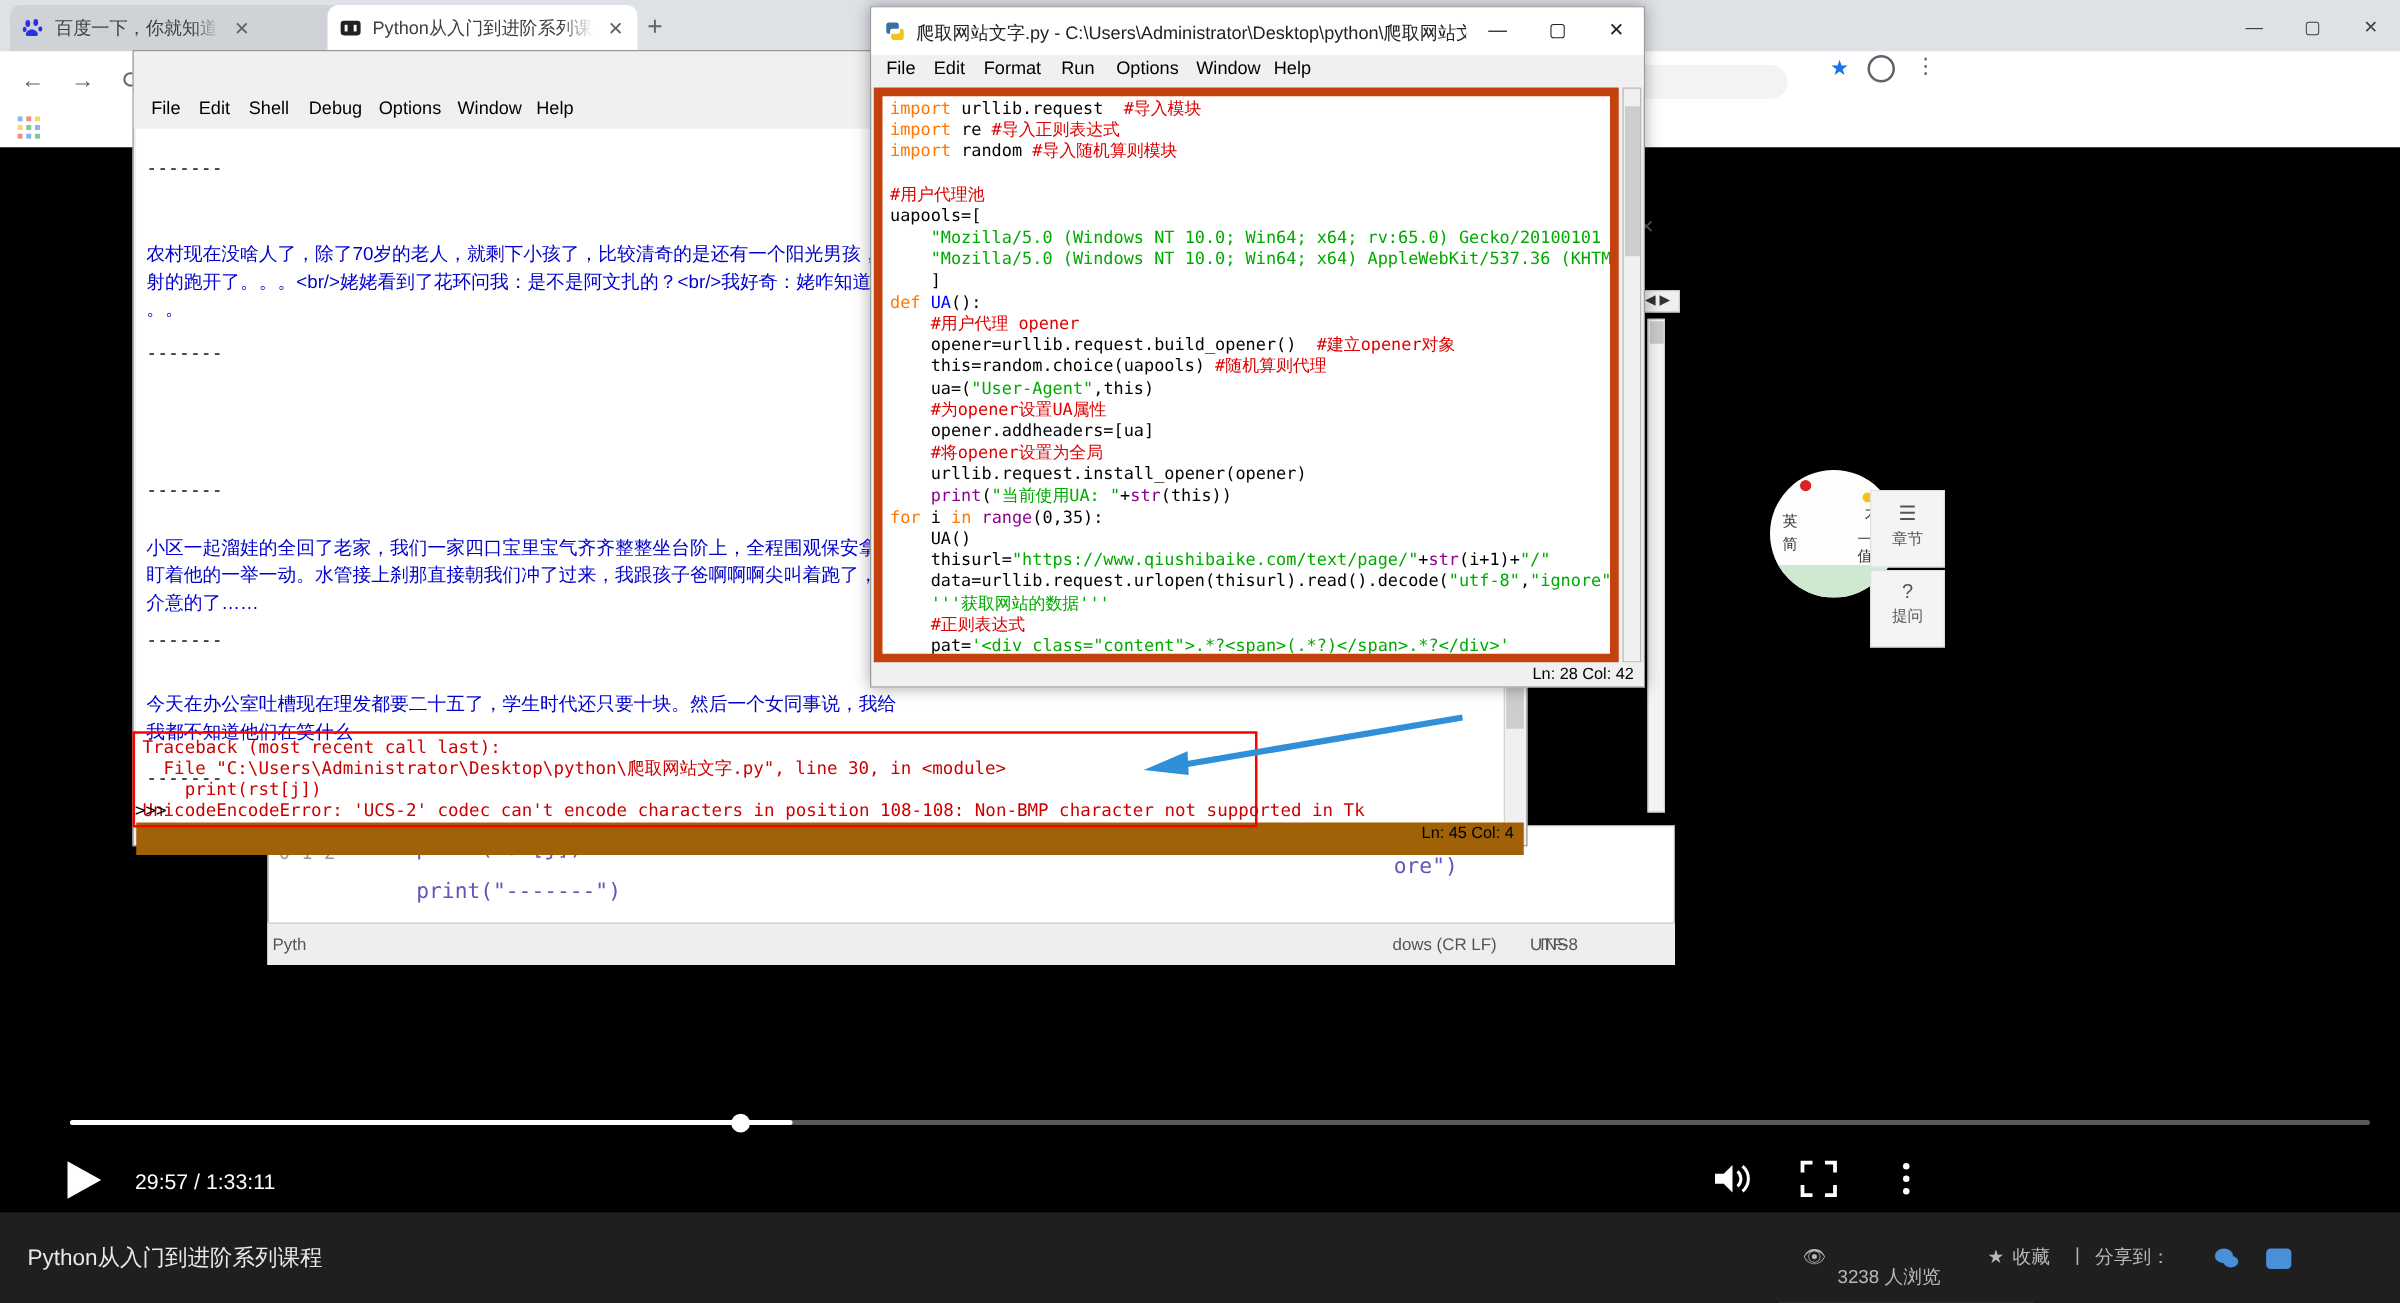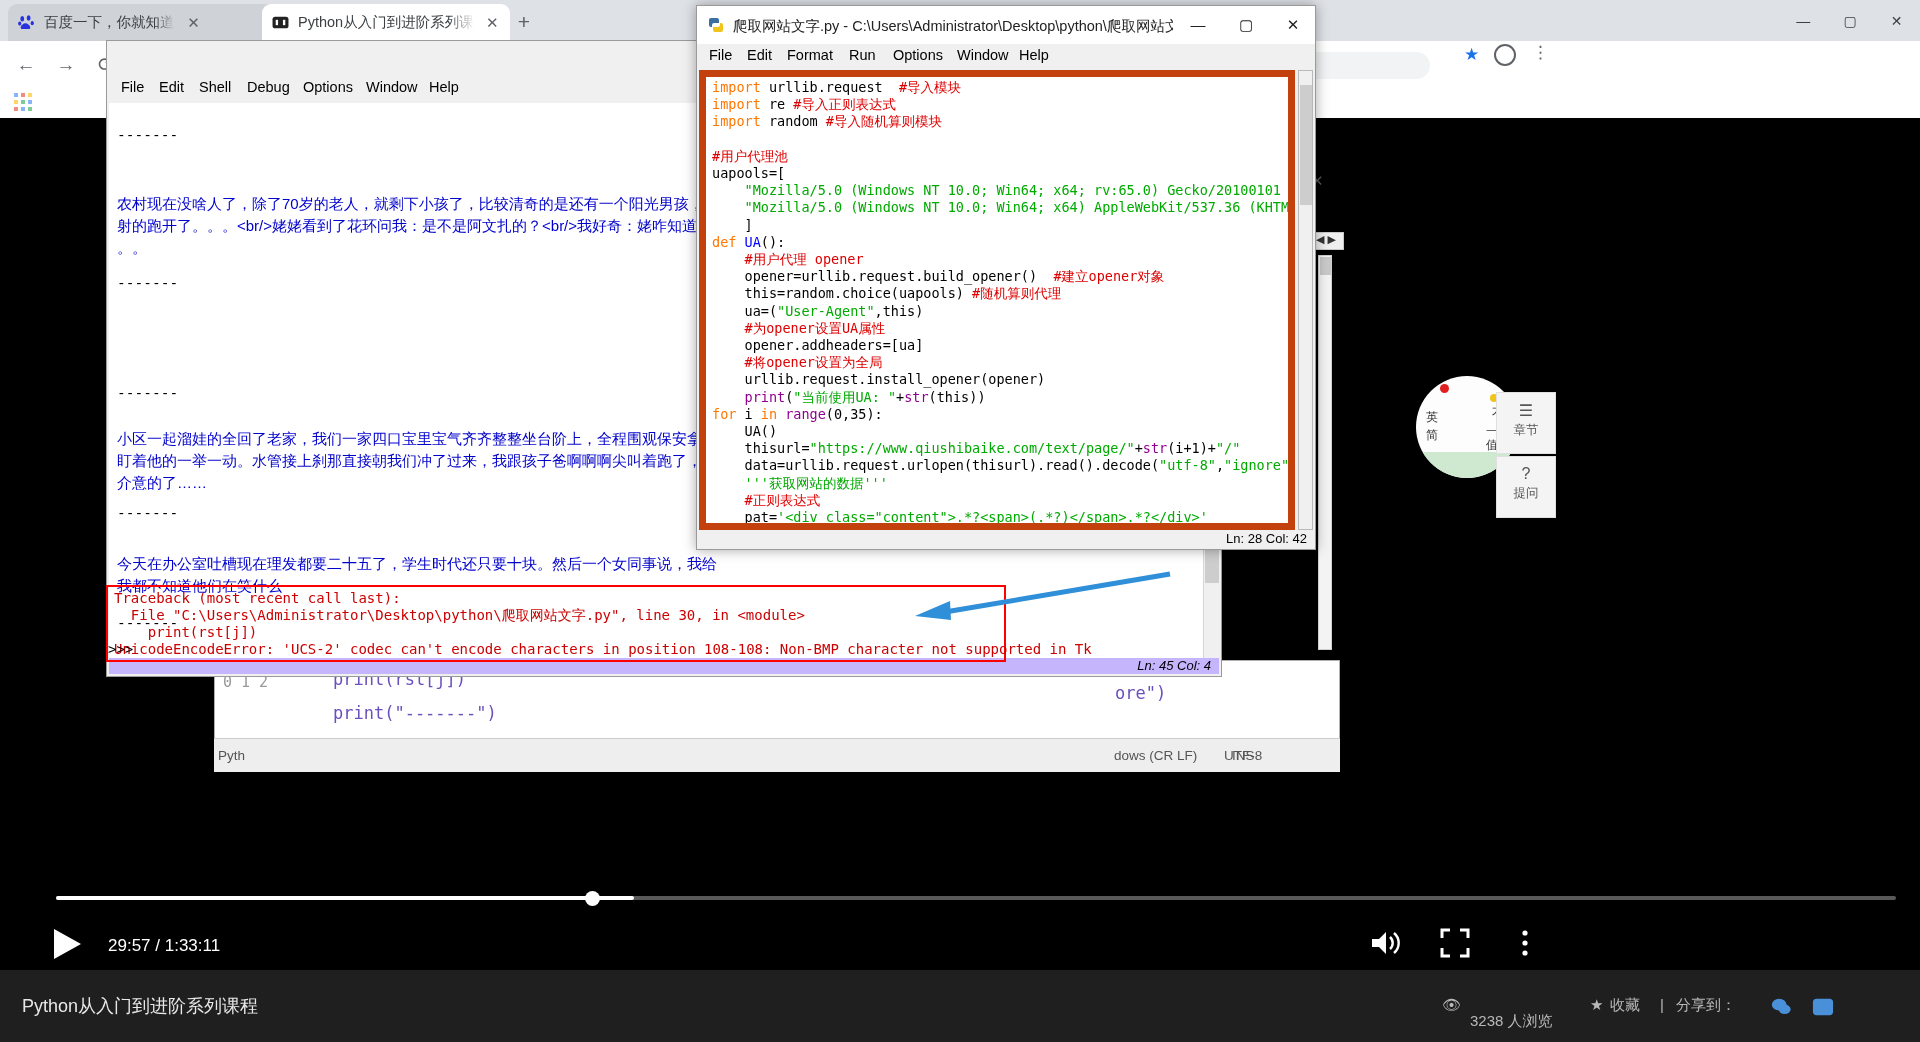--- a/index.html
+++ b/index.html
@@ -88,21 +88,21 @@
   #shellicon { position:absolute; left:10px; top:7px; width:18px; height:18px; }
   #shelltitle { position:absolute; left:36px; top:7px; font-size:14.5px; color:#222; }
   #shellmenubar { position:absolute; left:0; top:32px; width:1114px; height:30px; background:#f0f0f0; }
   .smenu { position:absolute; top:6px; font-size:14.5px; color:#000; }
   #shellbody { position:absolute; left:2px; top:62px; width:1110px; height:555px;
     background:#ffffff; overflow:hidden; }
   .shelltext { position:absolute; font-size:14.5px; font-family:"DejaVu Sans Mono", monospace;
     white-space:pre; line-height:20px; }
   .shell-cn { color:#0000cc; font-family:"Liberation Sans", sans-serif; font-size:15px; line-height:22px;}
   .shell-sep { color:#000; }
-  #shellstatus { position:absolute; left:2px; top:617px; width:1110px; height:16px; background:#c4b5fd;font-style:italic; }
+  #shellstatus { position:absolute; left:2px; top:617px; width:1110px; height:26px; background:#a16207; }
   #shellstatustext { position:absolute; right:8px; top:0px; font-size:13px; color:#000; }
   #shellscroll { position:absolute; right:2px; top:62px; width:16px; height:555px; background:#f0f0f0;
     border-left:1px solid #d5d5d5; }
   #shellscrollthumb { position:absolute; left:1px; top:180px; width:14px; height:300px; background:#cdcdcd; }
   #errorbox { position:absolute; left:106px; top:585px; width:900px; height:77px;
     border:2px solid #ff0000; }
   .errtext { position:absolute; font-family:"DejaVu Sans Mono", monospace; font-size:14px;
     color:#cc0000; white-space:pre; line-height:17px; }
 
   

